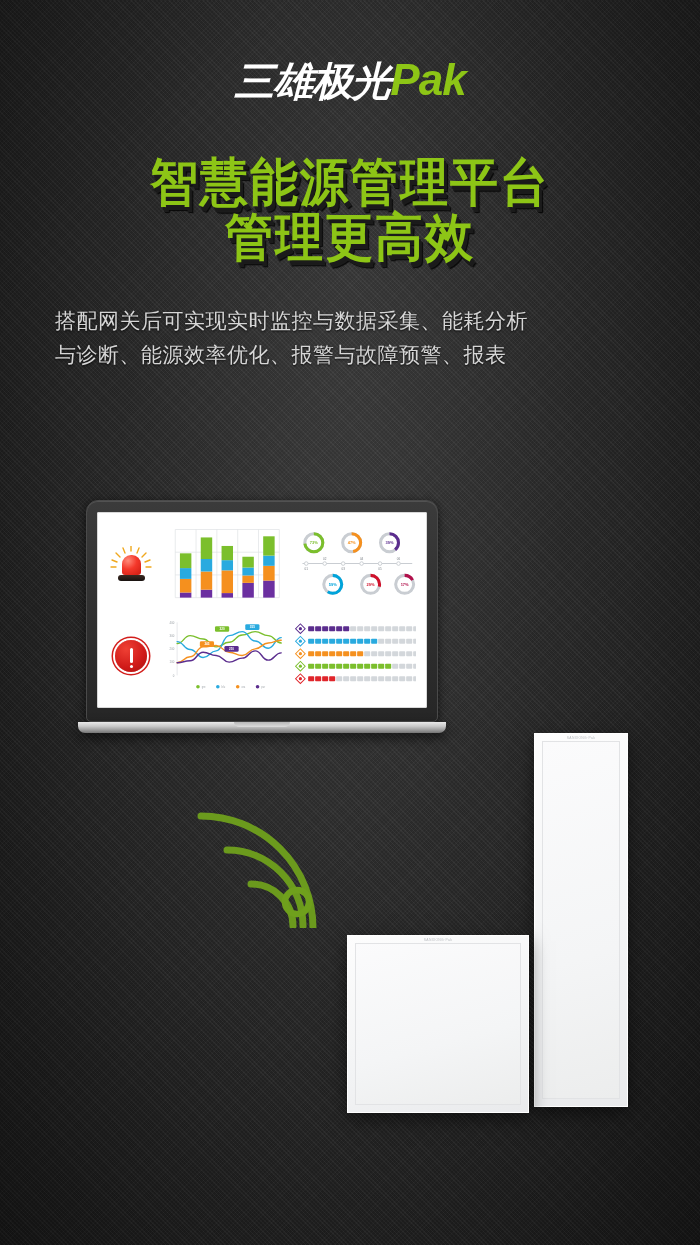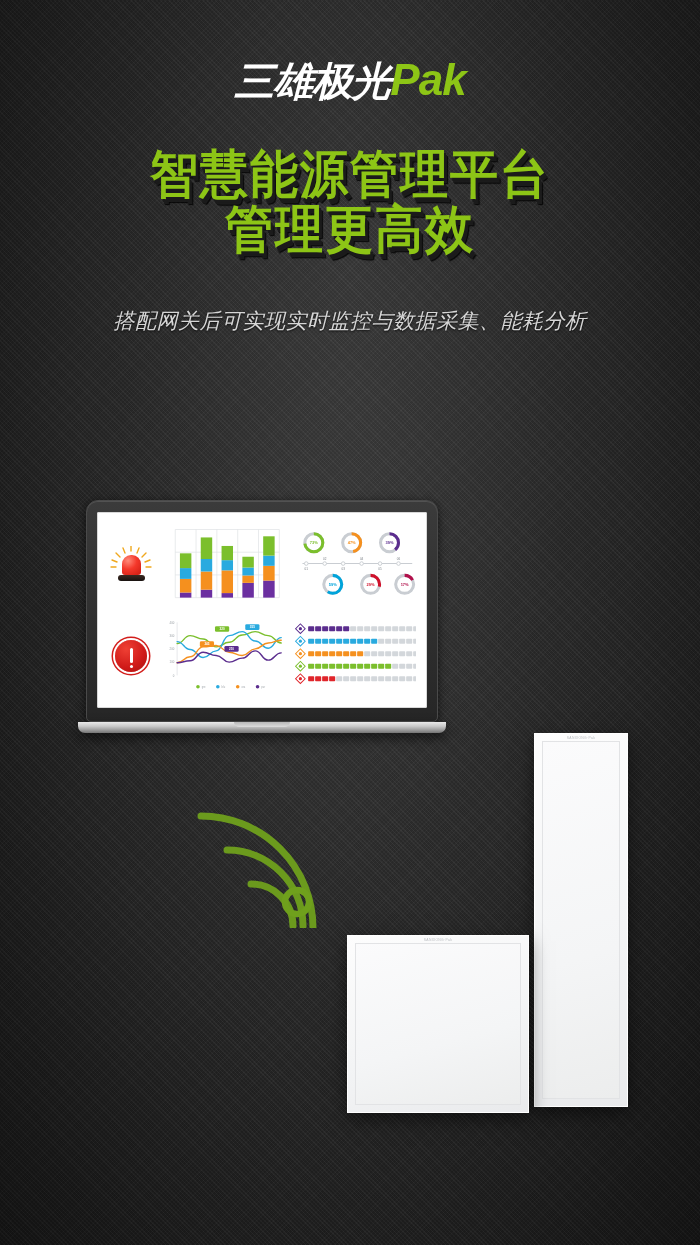--- a/index.html
+++ b/index.html
@@ -41,41 +41,41 @@
   .logo {
     display:inline-block;
     font-size:40px; font-weight:bold; letter-spacing:1px;
     line-height:1; white-space:nowrap;
   }
   .logo .cn { color:#ffffff; font-style:italic; letter-spacing:-1px; }
   .logo .en { color:#8DC516; font-style:italic; font-size:44px; letter-spacing:-1px; }
 
   
   .headline{
-    position:absolute; top:151px; left:0; width:700px;
+    position:absolute; top:159px; left:0; width:700px;
     text-align:center;
   }
   .headline .l1, .headline .l2{
     color:#8DC516;
     font-weight:bold;
     letter-spacing:2px;
     line-height:1.02;
     text-shadow:
       2px 3px 0 #1b1b1b,
       3px 4px 0 #1b1b1b,
       4px 5px 1px rgba(0,0,0,.85);
     transform:scaleY(1.08);
   }
   .headline .l1{ font-size:48px; }
   .headline .l2{ font-size:48px; margin-top:6px; }
 
   
   .body-copy{
     position:absolute; top:304px; left:50%; transform:translateX(-50%);
-    width:590px; text-align:center;font-style:italic;
+    width:590px; text-align:left;
   }
   .body-copy p{
     color:#d6d6d6; font-size:21px; line-height:1.62; letter-spacing:.5px;
     text-shadow:0 1px 2px rgba(0,0,0,.8);
   }
 
   
   .laptop{ position:absolute; left:78px; top:500px; width:368px; }
   .lid{
     width:352px; margin:0 auto;
@@ -178,20 +178,21 @@
     </div>
   </div>
 
   <div class="headline layer">
     <div class="l1">智慧能源管理平台</div>
     <div class="l2">管理更高效</div>
   </div>
 
   <div class="body-copy layer">
     <p>搭配网关后可实现实时监控与数据采集、能耗分析</p>
+    <p>与诊断、能源效率优化、报警与故障预警、报表</p>
   </div>
 
   <div class="laptop layer">
     <div class="lid">
       <div class="screen">
         <div class="dash">
 
           <div class="alarm-cell">
             <div class="siren">
               <svg class="rays" viewBox="0 0 46 26">

